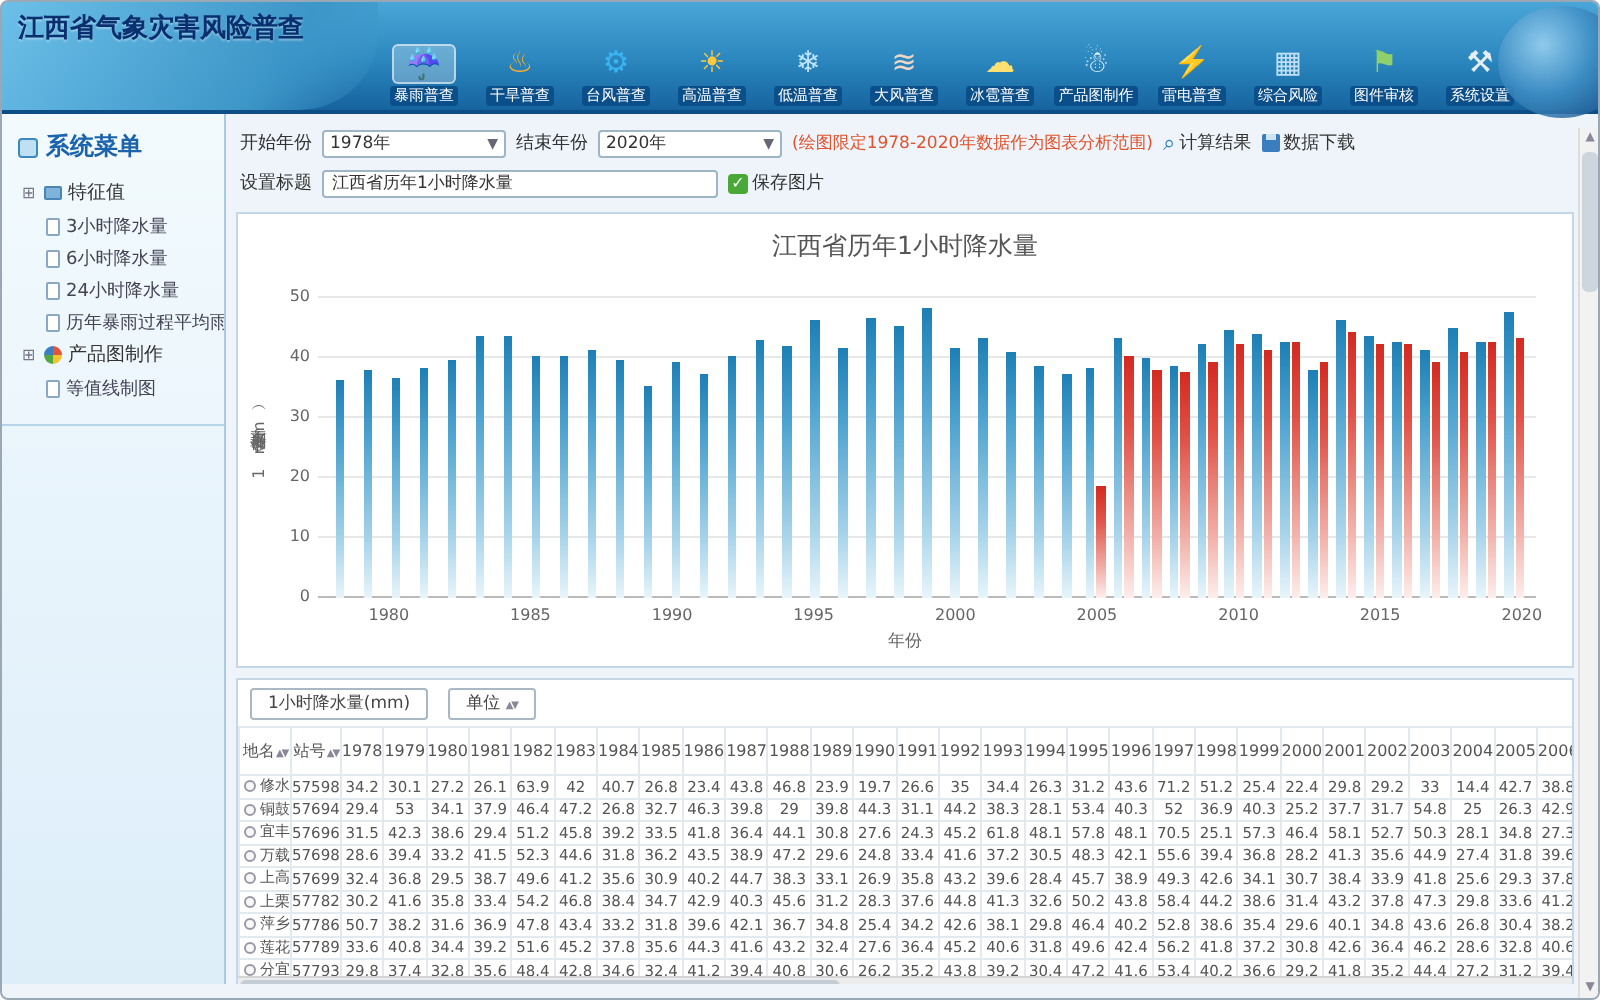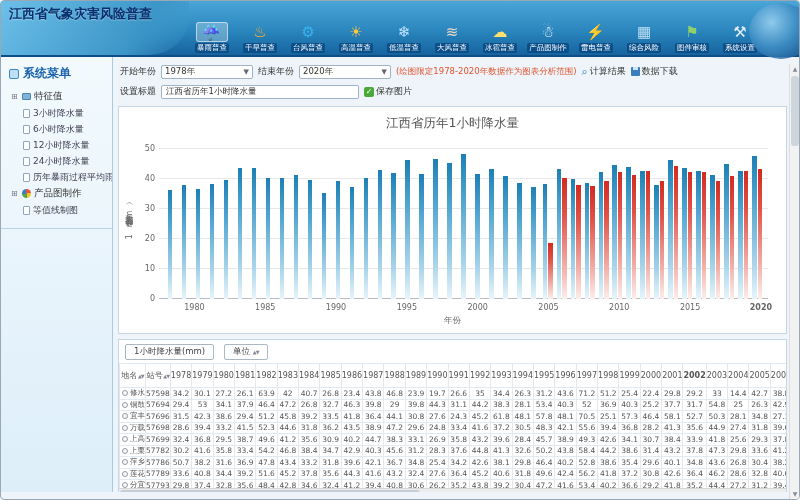--- a/index.html
+++ b/index.html
@@ -180,24 +180,20 @@
             <span class="folder-icon"></span>
             <span>特征值</span>
           </div>
           <div class="tree-child">
             <span class="page-icon"></span>
             <span>3小时降水量</span>
           </div>
           <div class="tree-child">
             <span class="page-icon"></span>
             <span>6小时降水量</span>
-          </div>
-          <div class="tree-child">
-            <span class="page-icon"></span>
-            <span>12小时降水量</span>
           </div>
           <div class="tree-child">
             <span class="page-icon"></span>
             <span>24小时降水量</span>
           </div>
           <div class="tree-child">
             <span class="page-icon"></span>
             <span>历年暴雨过程平均雨量</span>
           </div>
           <div class="tree-parent">
@@ -420,21 +416,21 @@
         </div>
         <div id="xticks">
             <span class="xtick" style="left: 5.81395%;">1980</span>
             <span class="xtick" style="left: 17.4419%;">1985</span>
             <span class="xtick" style="left: 29.0698%;">1990</span>
             <span class="xtick" style="left: 40.6977%;">1995</span>
             <span class="xtick" style="left: 52.3256%;">2000</span>
             <span class="xtick" style="left: 63.9535%;">2005</span>
             <span class="xtick" style="left: 75.5814%;">2010</span>
             <span class="xtick" style="left: 87.2093%;">2015</span>
-            <span class="xtick" style="left: 98.8372%; font-weight: bold;">2020</span>
+            <span class="xtick" style="left: 98.8372%;">2020</span>
           </div>
         <div id="xlabel">年份</div>
       </div>
 
       <div id="table-panel">
         <div id="table-controls">
           <span class="ctrl-box">1小时降水量(mm)</span>
           <span class="ctrl-box">
             <span>单位</span>
             <span class="sort-arrows"> ▲▼</span>
@@ -462,21 +458,21 @@
                 <th style="width: 21px;">1992</th>
                 <th style="width: 21px;">1993</th>
                 <th style="width: 21px;">1994</th>
                 <th style="width: 21px;">1995</th>
                 <th style="width: 21px;">1996</th>
                 <th style="width: 21px;">1997</th>
                 <th style="width: 21px;">1998</th>
                 <th style="width: 21px;">1999</th>
                 <th style="width: 21px;">2000</th>
                 <th style="width: 21px;">2001</th>
-                <th style="width: 21px; font-weight: bold;">2002</th>
+                <th style="width: 21px;">2002</th>
                 <th style="width: 21px;">2003</th>
                 <th style="width: 21px;">2004</th>
                 <th style="width: 21px;">2005</th>
                 <th style="width: 21px;">2006</th>
               </tr>
             </thead>
           <tbody id="table-body">
               <tr>
                 <td class="name-cell"><span class="radio-dot"></span>修水</td>
                 <td>57598</td>

